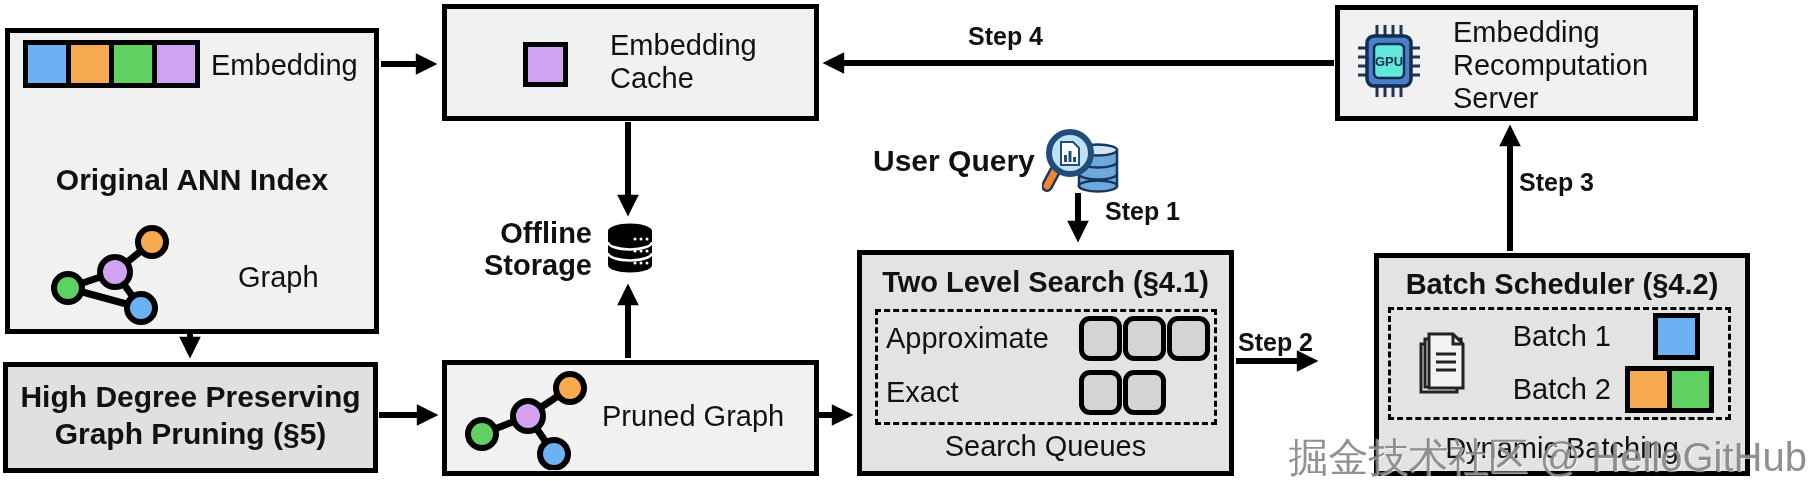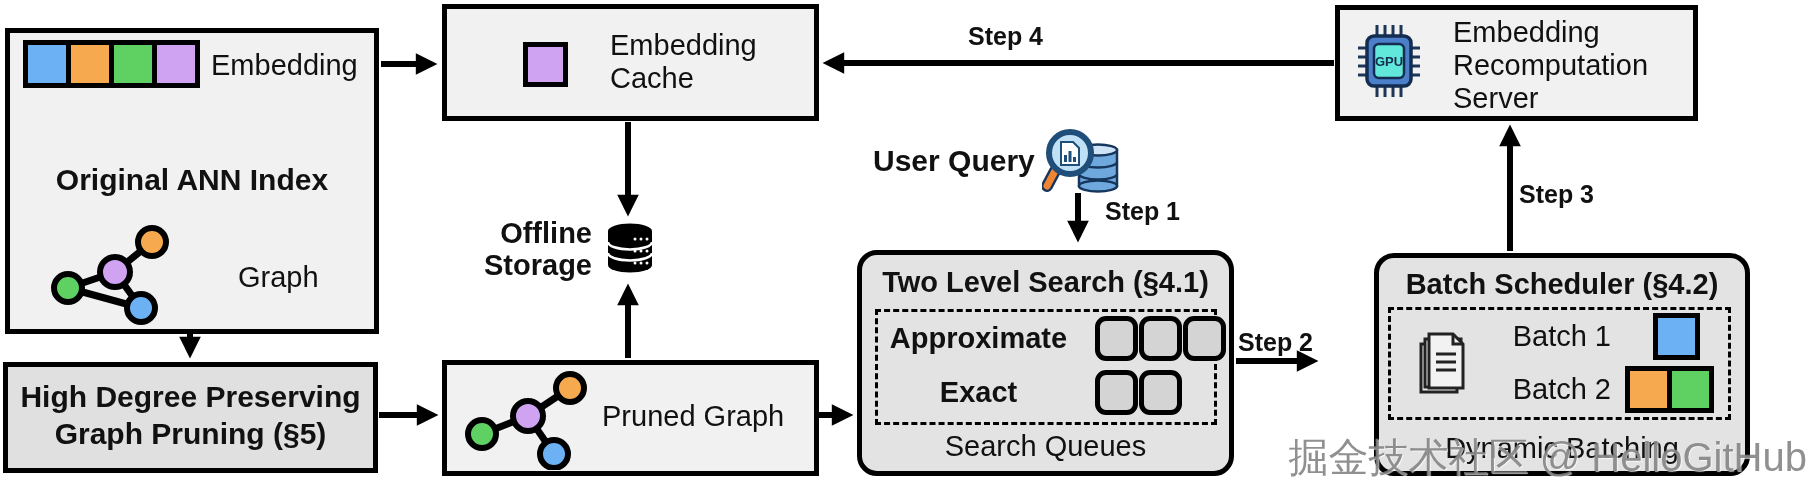--- a/index.html
+++ b/index.html
@@ -1,28 +1,28 @@
 <!DOCTYPE html>
 <html><head>
 <meta charset="utf-8">
 <style>
   html,body{margin:0;padding:0;background:#fff;}
   .canvas{position:relative;width:1817px;height:481px;background:#ffffff;
           font-family:"Liberation Sans",sans-serif;color:#111;overflow:hidden;}
   .box{position:absolute;border:5px solid #000;box-sizing:border-box;}
   .fill-light{background:#f1f1f1;}
-  .fill-gray{background:#e3e3e3;border-radius:20px;}
+  .fill-gray{background:#e3e3e3;}
   .abs{position:absolute;}
   .bold{font-weight:bold;}
   .title-center{position:absolute;left:0;width:100%;text-align:center;font-weight:bold;font-size:30px;}
   .lbl{font-size:29px;}
   .step{position:absolute;font-weight:bold;font-size:25px;white-space:nowrap;}
   .dashed{position:absolute;border:3px dashed #000;box-sizing:border-box;}
   .q-row{position:absolute;display:flex;align-items:center;}
-  .q-label{width:185px;text-align:center;padding-right:24px;font-size:29px;font-weight:bold;}
+  .q-label{width:185px;text-align:left;padding-right:8px;font-size:29px;}
   .slot{width:33px;height:35px;border:5px solid #000;border-radius:11px;background:#d4d4d4;margin-right:1px;}
   .b-row{position:absolute;display:flex;align-items:center;}
   .b-label{width:212px;text-align:right;padding-right:14px;font-size:29px;}
   .footer-label{position:absolute;left:0;width:100%;text-align:center;font-size:29px;}
   .arrow-layer{position:absolute;left:0;top:0;pointer-events:none;}
   .watermark{position:absolute;right:10px;top:430px;font-size:40px;white-space:nowrap;
              color:rgba(125,125,125,0.85);text-shadow:1px 1px 1px rgba(255,255,255,0.7);}
 </style>
 </head>
 <body>
@@ -119,21 +119,21 @@
     <g>
       <path d="M19,20 h12 l6,6 v17 h-18 z" fill="#fff" stroke="#1e4e79" stroke-width="2"></path>
       <rect x="22" y="33" width="3" height="7" fill="#1e4e79"></rect>
       <rect x="26.5" y="29" width="3" height="11" fill="#1e4e79"></rect>
       <rect x="31" y="35" width="3" height="5" fill="#1e4e79"></rect>
     </g>
   </svg>
 
   <div class="step" style="left:1105px;top:197px;">Step 1</div>
   <div class="step" style="left:1238px;top:328px;">Step 2</div>
-  <div class="step" style="left:1519px;top:180px;">Step 3</div>
+  <div class="step" style="left:1519px;top:168px;">Step 3</div>
   <div class="step" style="left:968px;top:22px;">Step 4</div>
 
   <div class="box fill-gray" style="left:857px;top:250px;width:377px;height:226px;">
     <div class="title-center" style="top:11px;font-size:29px;">Two Level Search (§4.1)</div>
     <div class="dashed" style="left:13px;top:54px;width:342px;height:116px;">
       <div class="q-row" style="left:8px;top:4px;">
         <div class="q-label">Approximate</div>
         <div class="slot"></div>
         <div class="slot"></div>
         <div class="slot"></div>

